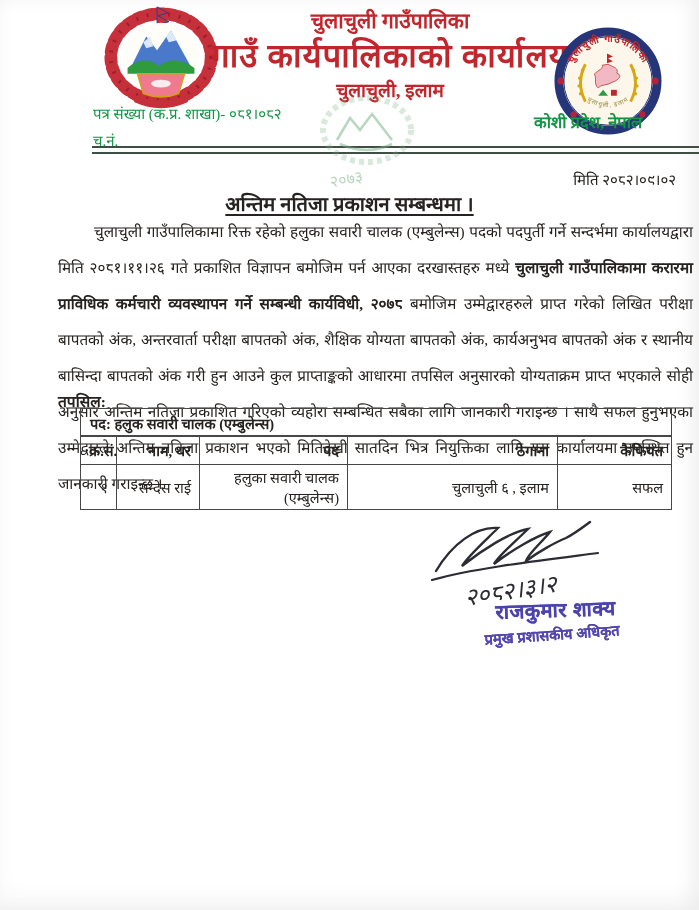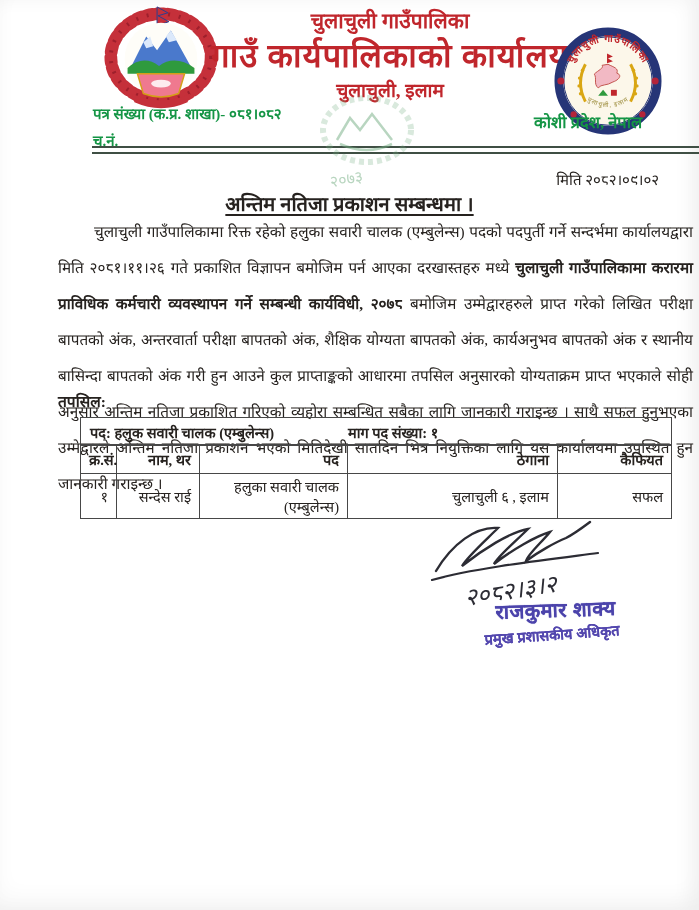--- a/index.html
+++ b/index.html
@@ -12,36 +12,36 @@
     font-family:"Liberation Serif", serif;
     color:#26221f;
     box-shadow:inset -10px 0 18px rgba(0,0,0,0.045), inset 0 -14px 20px rgba(0,0,0,0.03);
   }
   .abs{position:absolute;}
   
   .lh-center{left:170px;top:8px;width:440px;text-align:center;}
   .lh-muni{font-size:21px;font-weight:bold;color:#c0262c;line-height:26px;}
   .lh-office{font-size:33px;font-weight:bold;color:#c0262c;line-height:44px;letter-spacing:1px;}
   .lh-place{font-size:19px;font-weight:bold;color:#c0262c;line-height:26px;}
-  .lh-green{color:#149545;font-weight:bold;font-size:15px;}
+  .lh-green{color:#149545;font-weight:normal;font-size:15px;}
   .lh-province{left:534px;top:110px;width:165px;color:#149545;font-weight:bold;font-size:16.5px;text-align:left;}
   .refno{left:93px;top:103px;}
   .chno{left:93px;top:130px;}
   .rule{left:92px;top:146px;width:607px;height:4px;border-top:2px solid #3f4f44;border-bottom:2px solid #3f4f44;}
   
-  .date-line{left:471px;top:169px;width:188px;text-align:right;font-size:15px;}
+  .date-line{left:488px;top:169px;width:188px;text-align:right;font-size:15px;}
   .subject{left:0;top:190px;width:699px;text-align:center;font-size:20px;font-weight:bold;
            text-decoration:underline;text-underline-offset:3px;}
   .body-par{left:58px;top:214px;width:635px;font-size:15.3px;line-height:36px;
             text-align:justify;text-indent:36px;}
   .body-par .b{font-weight:bold;}
   .tapasil{left:58px;top:390px;font-size:15.5px;font-weight:bold;
            text-underline-offset:3px;}
   
-  .tbl-wrap{left:80px;top:417px;width:592px;}
+  .tbl-wrap{left:80px;top:408px;width:592px;}
   .meta-row{border:1.6px solid #474747;height:29px;display:flex;align-items:center;
             padding:0 9px;font-size:14.5px;box-sizing:border-box;background:transparent;}
   .meta-post{width:258px;font-weight:bold;}
   .meta-demand{width:168px;font-weight:bold;}
   .meta-advert{flex:1;}
   table.res{border-collapse:collapse;width:592px;margin-top:-1.6px;table-layout:fixed;text-align:right;}
   table.res td{border:1.6px solid #474747;font-size:14.5px;padding:2px 8px;vertical-align:middle;}
   table.res tr.hdr td{font-weight:bold;height:24px;}
   table.res tr.row td{height:23px;}
   
@@ -132,21 +132,20 @@
 
   <div class="abs subject">अन्तिम नतिजा प्रकाशन सम्बन्धमा ।</div>
 
   <div class="abs body-par"><span>चुलाचुली गाउँपालिकामा रिक्त रहेको हलुका सवारी चालक (एम्बुलेन्स) पदको पदपुर्ती गर्ने सन्दर्भमा कार्यालयद्वारा मिति २०८१।११।२६ गते प्रकाशित विज्ञापन बमोजिम पर्न आएका दरखास्तहरु मध्ये </span><span class="b">चुलाचुली गाउँपालिकामा करारमा प्राविधिक कर्मचारी व्यवस्थापन गर्ने सम्बन्धी कार्यविधी, २०७८</span><span> बमोजिम उम्मेद्वारहरुले प्राप्त गरेको लिखित परीक्षा बापतको अंक, अन्तरवार्ता परीक्षा बापतको अंक, शैक्षिक योग्यता बापतको अंक, कार्यअनुभव बापतको अंक र स्थानीय बासिन्दा बापतको अंक गरी हुन आउने कुल प्राप्ताङ्कको आधारमा तपसिल अनुसारको योग्यताक्रम प्राप्त भएकाले सोही अनुसार अन्तिम नतिजा प्रकाशित गरिएको व्यहोरा सम्बन्धित सबैका लागि जानकारी गराइन्छ । साथै सफल हुनुभएका उम्मेद्वारले अन्तिम नतिजा प्रकाशन भएको मितिदेखी सातदिन भित्र नियुक्तिका लागि यस कार्यालयमा उपस्थित हुन जानकारी गराइन्छ ।</span></div>
 
   <div class="abs tapasil">तपसिल:</div>
 
   <div class="abs tbl-wrap">
     <div class="meta-row">
       <span class="meta-post">पद: हलुक सवारी चालक (एम्बुलेन्स)</span>
-      <span class="meta-demand">माग पद संख्या: १</span>
     </div>
     <table class="res">
       <colgroup>
         <col style="width:36px">
           <col style="width:83px">
           <col style="width:148px">
           <col style="width:210px">
           <col>
       </colgroup>
       <tbody>

